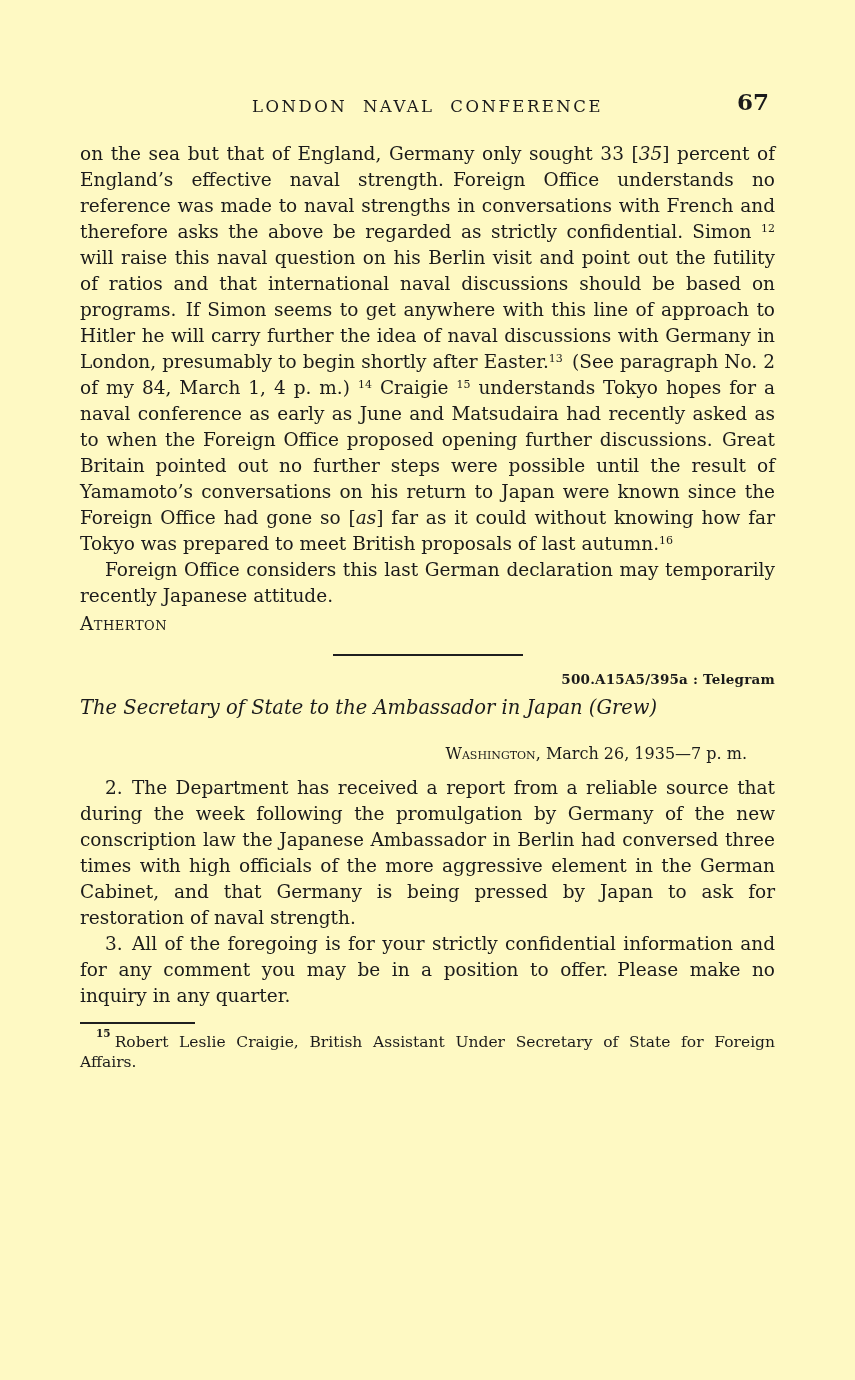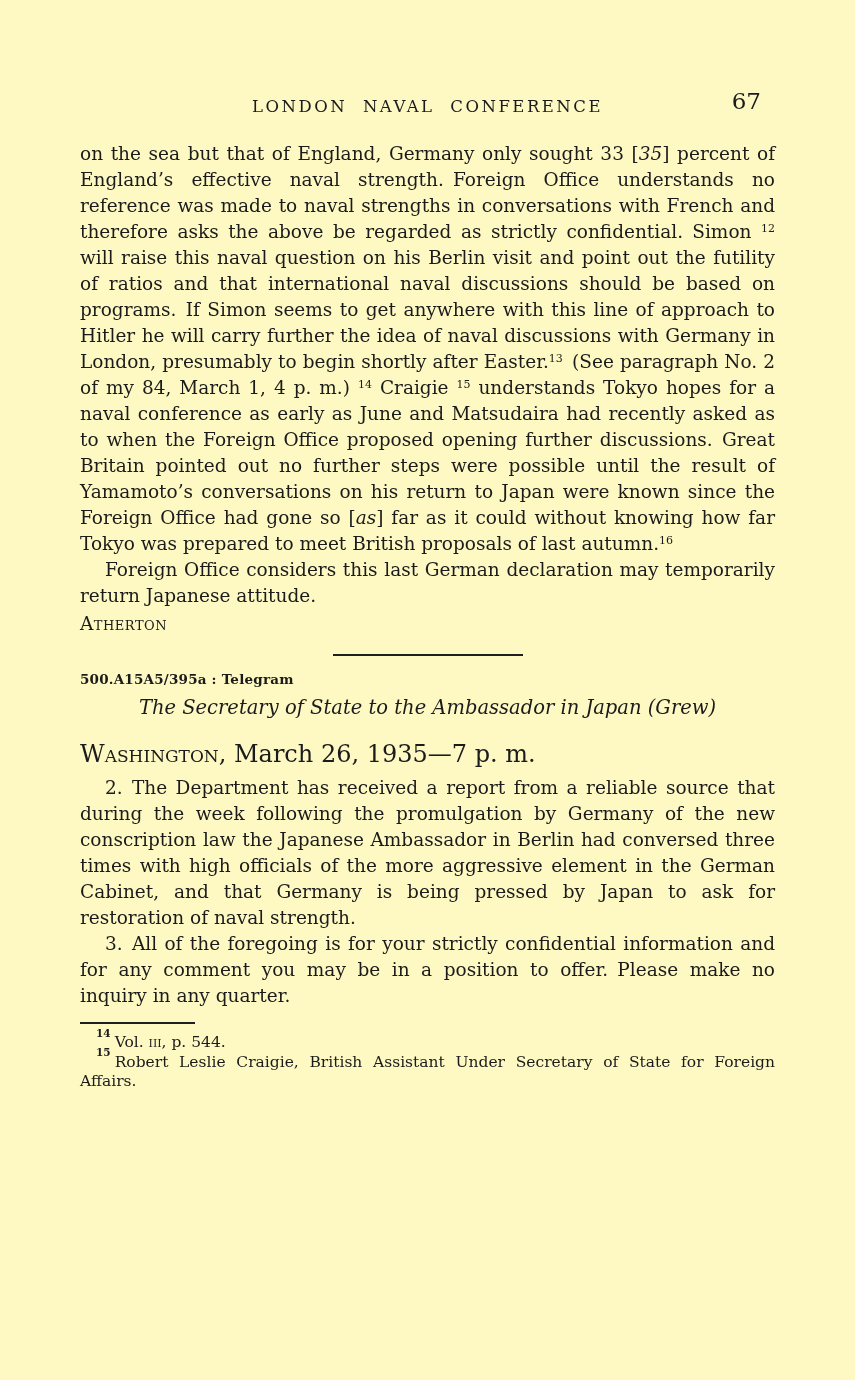--- a/index.html
+++ b/index.html
@@ -12,43 +12,43 @@
     overflow: hidden;
   }
   .page { position: relative; width: 855px; height: 1380px; background: #fef9c3; }
   .text-block { position: absolute; left: 80px; top: 92px; width: 695px; }
 
   .running-head { position: relative; height: 26px; margin-bottom: 23px; }
   .head-title {
     position: absolute; left: 50%; transform: translateX(-50%); top: 5px;
     font-size: 16.5px; letter-spacing: 2.5px; word-spacing: 8px; white-space: nowrap;
   }
-  .page-num { position: absolute; right: 14px; top: -4px; font-size: 23px; font-weight: normal; }
+  .page-num { position: absolute; right: 6px; top: -4px; font-size: 23px; font-weight: bold; }
 
   .body-para {
     margin: 0; font-size: 18.5px; line-height: 26px; text-align: justify;
   }
   .indent { text-indent: 25px; }
 
   .signature {
     margin: 2px 0 0; font-size: 18.5px; line-height: 26px;
     text-align: left; padding-right: 22px;
   }
   .signature .s-sc { letter-spacing: 0.5px; }
 
   .section-divider { width: 190px; height: 2px; background: #1f1f1f; margin: 17px auto 15px; }
 
-  .citation { margin: 0 0 9px; font-size: 13.5px; font-weight: bold; letter-spacing: 0.2px; line-height: 16px; }
+  .citation { margin: 0 0 9px; font-size: 13.5px; font-weight: bold; letter-spacing: 0.2px; line-height: 16px; text-align: right; }
 
   .doc-heading {
     margin: 0 0 21px; font-size: 19.5px; font-style: italic; font-weight: normal;
-    text-align: center; line-height: 24px;
+    text-align: left; line-height: 24px;
   }
 
-  .dateline { margin: 0 0 8px; font-size: 24px; line-height: 26px; padding-right: 28px; }
+  .dateline { margin: 0 0 8px; font-size: 16px; line-height: 26px; text-align: right; padding-right: 28px; }
 
   .footnote-rule { width: 115px; height: 2px; background: #1f1f1f; margin: 13px 0 9px; }
 
   .footnote {
     margin: 0; font-size: 15.5px; line-height: 19.5px; text-align: justify; text-indent: 16px;
   }
   .fn-num {
     font-weight: bold; font-size: 10.5px; line-height: 0;
     position: relative; top: -4px; margin-right: 4px;
   }
@@ -62,33 +62,32 @@
 
 <div class="page">
   <div class="text-block">
 
     <div class="running-head">
       <span class="head-title">LONDON NAVAL CONFERENCE</span>
       <span class="page-num">67</span>
     </div>
 
     <p class="body-para"><span>on the sea but that of England, Germany only sought 33 </span><span>[</span><span class="s-italic">35</span><span>]</span><span> percent of England’s effective naval strength. Foreign Office understands no reference was made to naval strengths in conversations with French and therefore asks the above be regarded as strictly confidential. Simon </span><span class="s-sup">12</span><span> will raise this naval question on his Berlin visit and point out the futility of ratios and that international naval discussions should be based on programs. If Simon seems to get anywhere with this line of approach to Hitler he will carry further the idea of naval discussions with Germany in London, presumably to begin shortly after Easter.</span><span class="s-sup">13</span><span> (See paragraph No. 2 of my 84, March 1, 4 p. m.) </span><span class="s-sup">14</span><span> Craigie </span><span class="s-sup">15</span><span> understands Tokyo hopes for a naval conference as early as June and Matsudaira had recently asked as to when the Foreign Office proposed opening further discussions. Great Britain pointed out no further steps were possible until the result of Yamamoto’s conversations on his return to Japan were known since the Foreign Office had gone so </span><span>[</span><span class="s-italic">as</span><span>]</span><span> far as it could without knowing how far Tokyo was prepared to meet British proposals of last autumn.</span><span class="s-sup">16</span></p>
-    <p class="body-para indent"><span>Foreign Office considers this last German declaration may temporarily return Japanese attitude.</span></p>
+    <p class="body-para indent"><span>Foreign Office considers this last German declaration may temporarily recently Japanese attitude.</span></p>
     <p class="signature"><span class="s-sc">Atherton</span></p>
 
     <div class="section-divider"></div>
 
     <p class="citation">500.A15A5/395a : Telegram</p>
     <h2 class="doc-heading">The Secretary of State to the Ambassador in Japan (Grew)</h2>
     <p class="dateline"><span class="s-sc">Washington</span><span>, March 26, 1935—7 p. m.</span></p>
 
     <p class="body-para indent"><span>2. The Department has received a report from a reliable source that during the week following the promulgation by Germany of the new conscription law the Japanese Ambassador in Berlin had conversed three times with high officials of the more aggressive element in the German Cabinet, and that Germany is being pressed by Japan to ask for restoration of naval strength.</span></p>
     <p class="body-para indent"><span>3. All of the foregoing is for your strictly confidential information and for any comment you may be in a position to offer. Please make no inquiry in any quarter.</span></p>
 
     <div class="footnote-rule"></div>
 
     <div class="footnotes">
-      <p class="footnote"><sup class="fn-num">14</sup><span><span>Vol. </span><span class="s-sc">iii</span><span>, p. 544.</span></span></p>
       <p class="footnote"><sup class="fn-num">15</sup><span><span>Robert Leslie Craigie, British Assistant Under Secretary of State for Foreign Affairs.</span></span></p>
     </div>
 
   </div>
 </div>
 
 </body></html>

